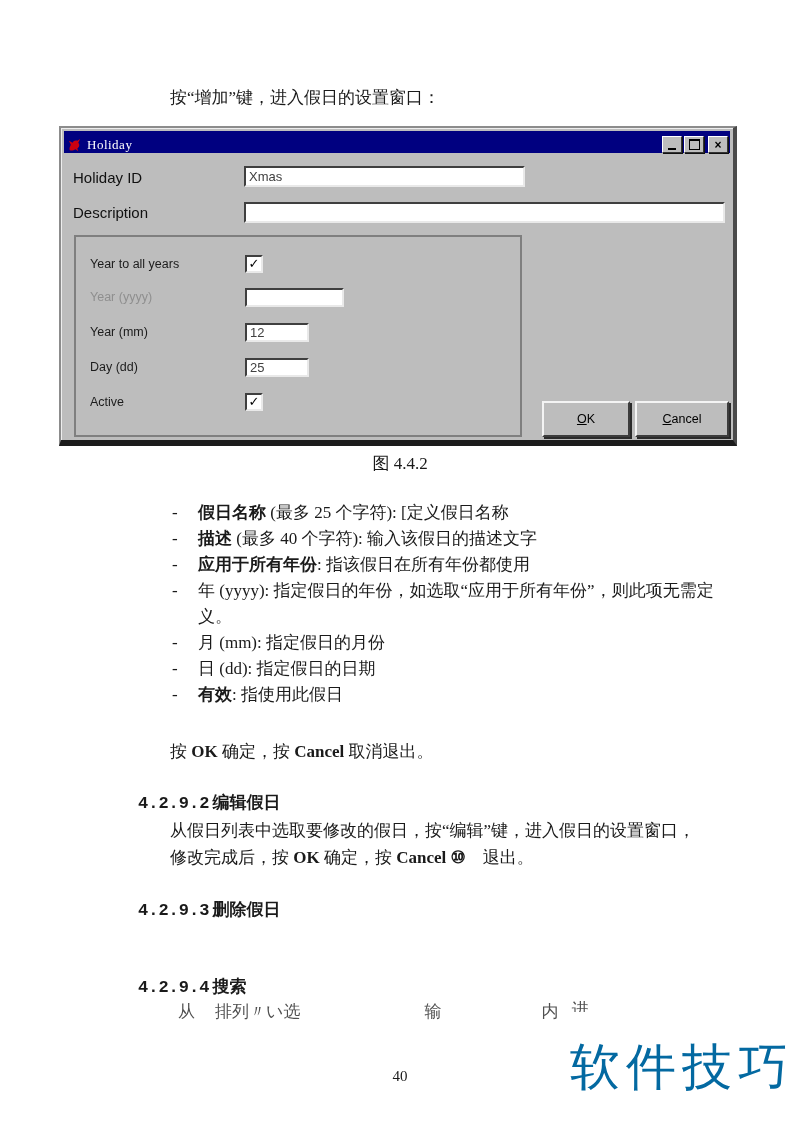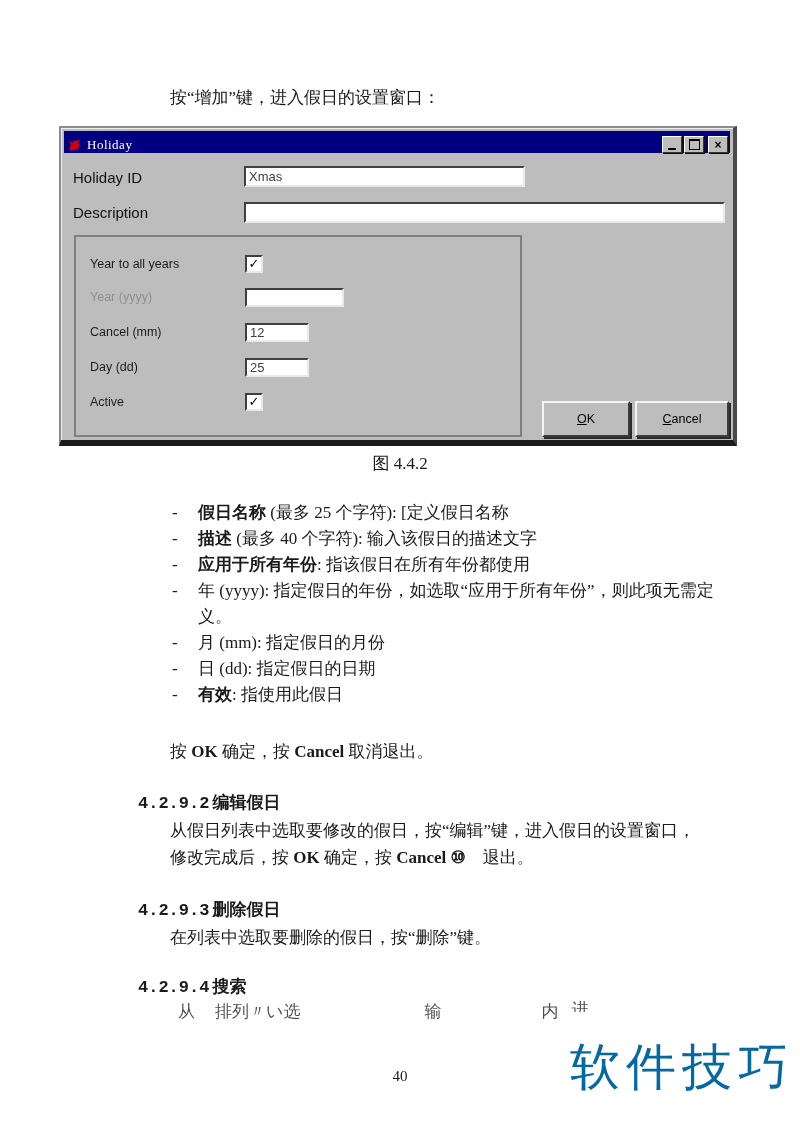--- a/index.html
+++ b/index.html
@@ -108,21 +108,21 @@
     <div id="group-box"></div>
 
     <div class="grp-label" style="left:29px;top:129px;">Year to all years</div>
     <div class="checkbox" style="left:184px;top:127px;">
       <span class="check">✓</span>
     </div>
 
     <div class="grp-label disabled" style="left:29px;top:162px;">Year (yyyy)</div>
     <input class="dlg-input" style="left: 184px; top: 160px; width: 89px; height: 13px;" value="">
 
-    <div class="grp-label" style="left:29px;top:197px;">Cancel (mm)</div>
+    <div class="grp-label" style="left:29px;top:197px;">Year (mm)</div>
     <input class="dlg-input" style="left: 184px; top: 195px; width: 54px; height: 13px;" value="12">
 
     <div class="grp-label" style="left:29px;top:232px;">Day (dd)</div>
     <input class="dlg-input" style="left: 184px; top: 230px; width: 54px; height: 13px;" value="25">
 
     <div class="grp-label" style="left:29px;top:267px;">Active</div>
     <div class="checkbox" style="left:184px;top:265px;">
       <span class="check">✓</span>
     </div>
 
@@ -177,23 +177,20 @@
   <div class="sec-body" style="top:817px;width:570px;">
     <div>从假日列表中选取要修改的假日，按“编辑”键，进入假日的设置窗口，</div>
     <div>
       <span>修改完成后，按 </span><span class="bold">OK</span><span> 确定，按 </span><span class="bold">Cancel ⑩</span><span>　退出。</span>
     </div>
   </div>
 
   <div class="sec-head" style="top:898px;">
     <span class="sec-num">4.2.9.3</span><span>删除假日</span>
   </div>
-  <div class="sec-body" style="top:924px;width:570px;">
-    <div>在列表中选取要删除的假日，按“删除”键。</div>
-  </div>
 
   <div class="sec-head" style="top:975px;">
     <span class="sec-num">4.2.9.4</span><span>搜索</span>
   </div>
   <div id="faded-line">
     <span class="f1">从</span><span class="f2">排列〃い选</span><span class="f3">输</span><span class="f4">内</span><span class="f5">进</span>
   </div>
 
   <div id="page-number">40</div>
   <div id="watermark">软件技巧</div>

